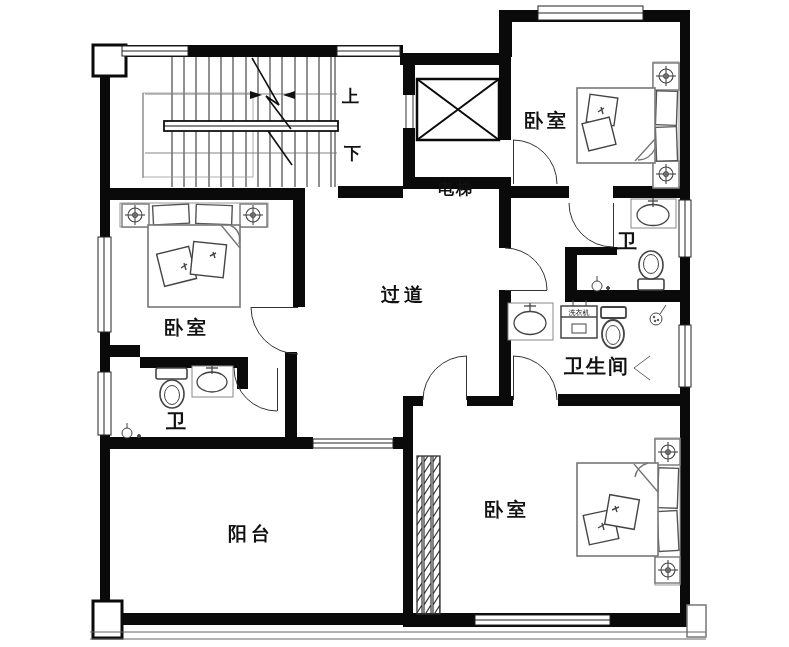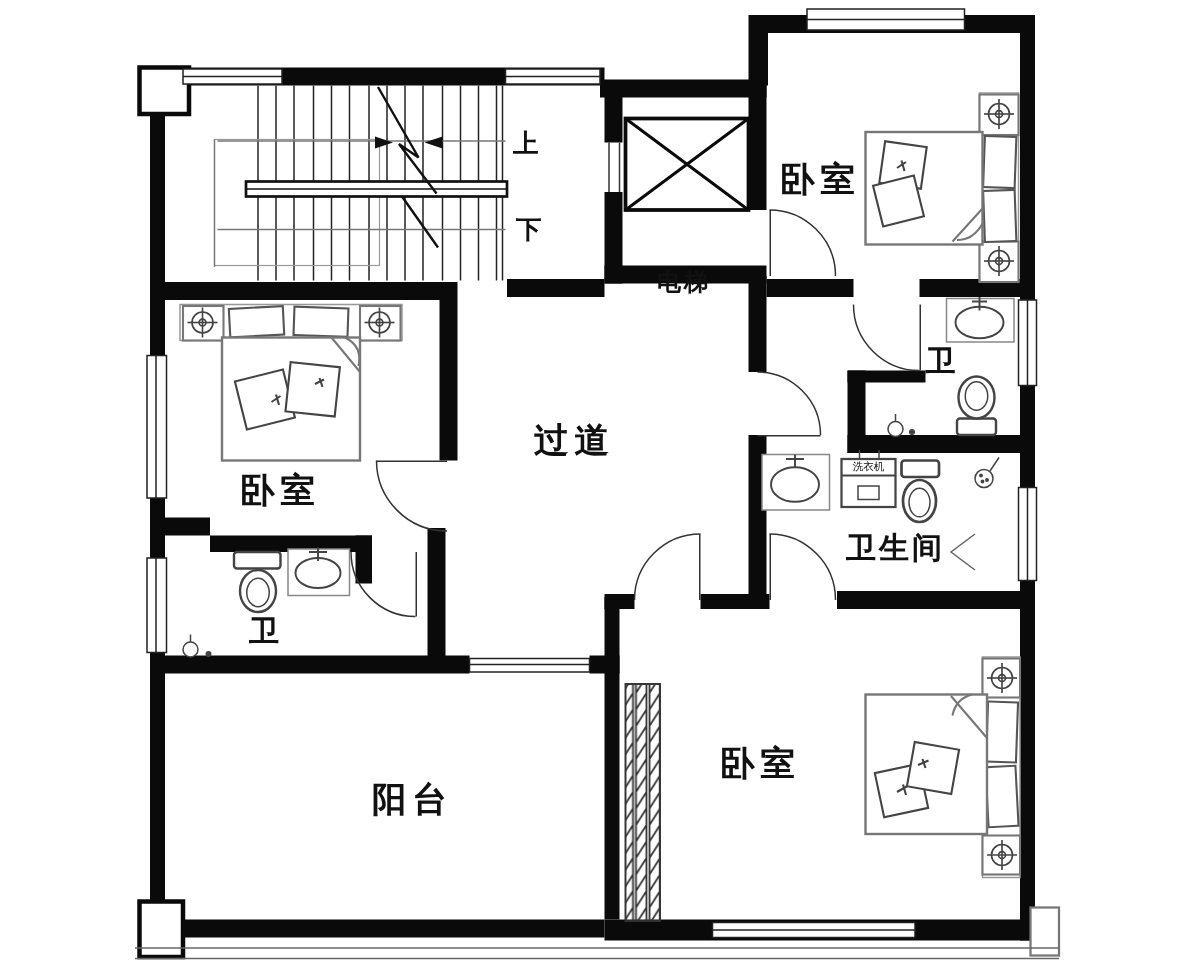--- a/index.html
+++ b/index.html
@@ -1,21 +1,21 @@
 <!DOCTYPE html>
 <html><head>
 <meta charset="utf-8">
 <style>
   html,body{margin:0;padding:0;background:#fff;}
   #plan{position:relative;width:789px;height:647px;background:#fff;overflow:hidden;
         font-family:"Liberation Sans",sans-serif;}
   #plan svg{position:absolute;left:0;top:0;}
   .label{position:absolute;transform:translate(-50%,-50%);font-weight:600;color:#111;
          white-space:nowrap;line-height:1;}
-  .fs24{font-size:23px;letter-spacing:4px;}
+  .fs24{font-size:19px;letter-spacing:4px;}
   .fs21{font-size:20px;letter-spacing:2px;}
   .fs20{font-size:20px;}
   .fs17{font-size:17px;letter-spacing:1px;}
   .fs16{font-size:16px;letter-spacing:2px;margin-top:38px;}
   .fs6{font-size:7px;letter-spacing:0;font-weight:400;}
 </style>
 </head>
 <body>
 
 <div id="plan">
@@ -333,22 +333,22 @@
   </g>
 
   <g>
     <rect x="417" y="456" width="23" height="158" fill="url(#zz)" stroke="#333" stroke-width="1.3"></rect>
   </g>
 </svg>
 
   <div class="label fs24" style="left:187px;top:327px;">卧室</div>
   <div class="label fs24" style="left:547px;top:120px;">卧室</div>
   <div class="label fs24" style="left:507px;top:509px;">卧室</div>
-  <div class="label fs24" style="left:383px;top:294px;">过道</div>
+  <div class="label fs24" style="left:404px;top:294px;">过道</div>
   <div class="label fs21" style="left:597px;top:366px;">卫生间</div>
   <div class="label fs20" style="left:627px;top:241px;">卫</div>
   <div class="label fs20" style="left:176px;top:421px;">卫</div>
-  <div class="label fs24" style="left:251px;top:533px;margin-left:24px;">阳台</div>
+  <div class="label fs24" style="left:251px;top:533px;">阳台</div>
   <div class="label fs16" style="left:456px;top:151px;">电梯</div>
   <div class="label fs17" style="left:351px;top:96px;">上</div>
   <div class="label fs17" style="left:353px;top:153px;">下</div>
   <div class="label fs6" style="left:579px;top:312px;">洗衣机</div>
 </div>
 
 </body></html>

